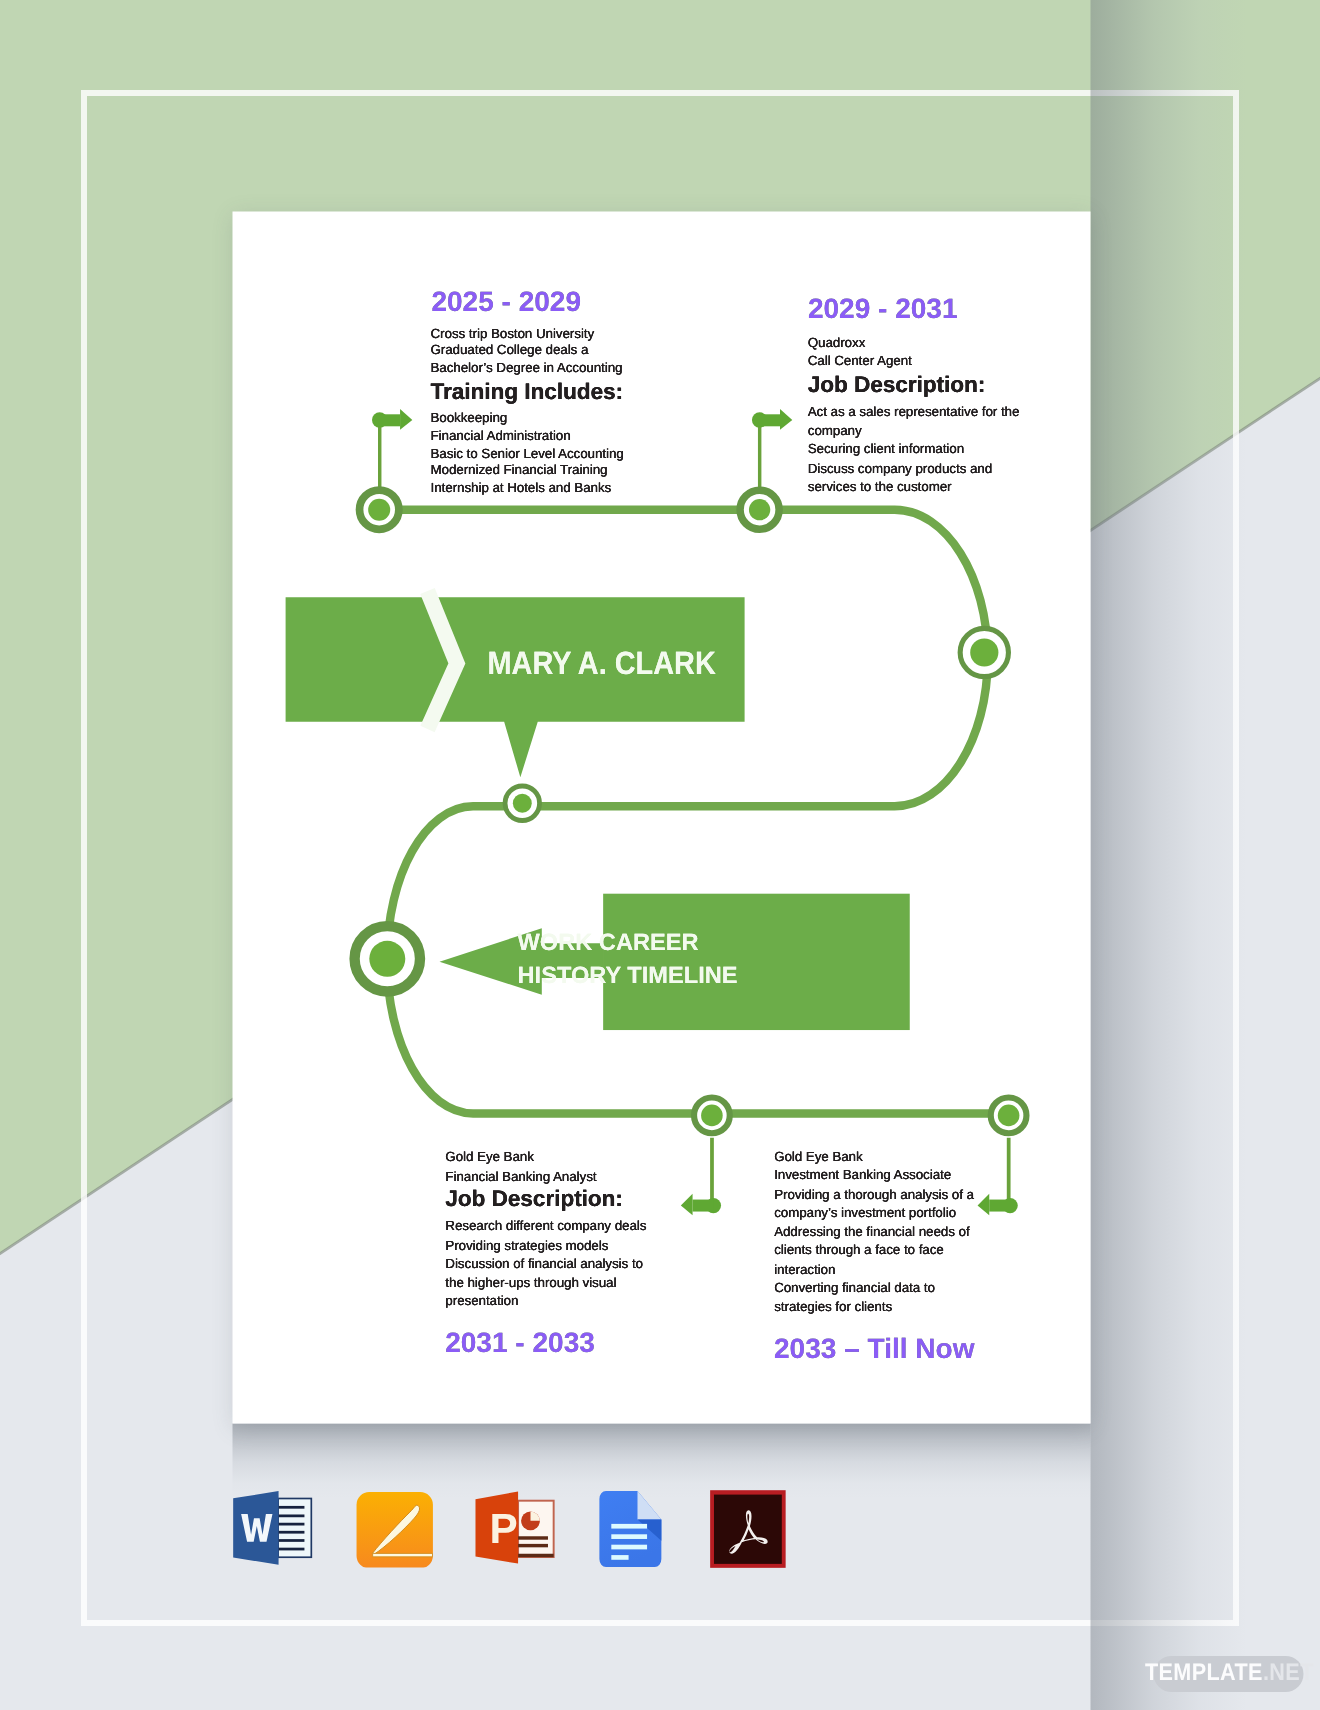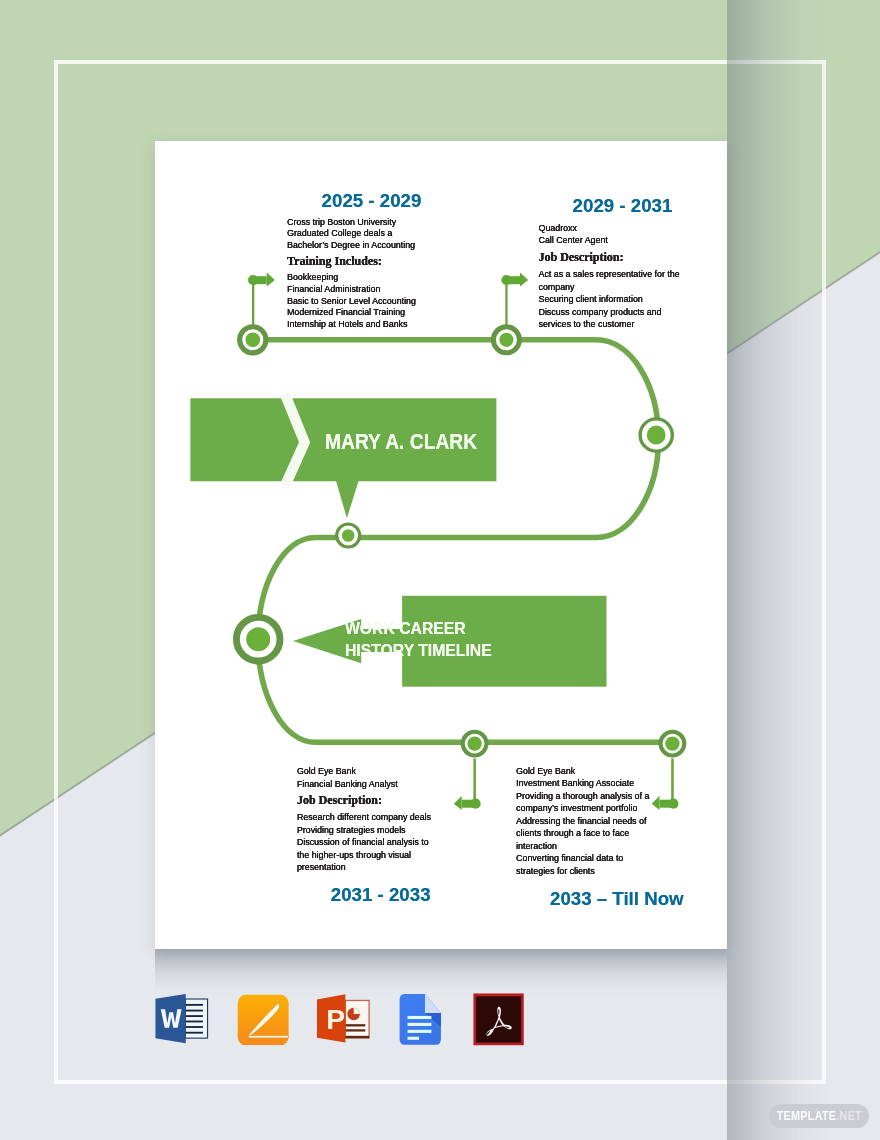--- a/index.html
+++ b/index.html
@@ -24,26 +24,26 @@
   .shadow-bottom{position:absolute;left:155px;top:948.6px;width:572px;height:50px;
      background:linear-gradient(to bottom, rgba(104,112,122,.46) 0px, rgba(124,132,142,.34) 12px,
         rgba(158,166,176,.20) 26px, rgba(196,202,210,.07) 40px, rgba(200,206,214,0) 50px);}
 
   
   .page{position:absolute;left:155px;top:141px;width:572px;height:808px;background:#fff;
         box-shadow:0 3px 14px rgba(80,90,100,.18);}
   .page-svg{position:absolute;left:0;top:0;width:572px;height:808px;overflow:visible;}
 
   
-  .tl-period{position:absolute;font-weight:bold;color:#0369a1;font-size:18.7px;
+  .tl-period{position:absolute;font-weight:bold;color:#8b5cf6;font-size:18.7px;
      letter-spacing:0;white-space:nowrap;line-height:1;
-     text-shadow:0 0 .35px #639644;margin-left:34px;}
+     text-shadow:0 0 .35px #639644;}
   .tl-body{position:absolute;color:#231f20;font-size:8.85px;line-height:12.1px;white-space:nowrap;
      text-shadow:0 0 .32px #231f20, .14px 0 .18px #231f20;}
-  .tl-body b{font-weight:bold;font-size:12px;font-family:Liberation Serif, serif;}
+  .tl-body b{font-weight:bold;font-size:15px;}
   .tl-body span{display:block;}
   .tl-body .gap{height:3.7px;}
   .tl-body.lh-wide{line-height:12.55px;}
   .tl-body.lh-wide .gap{height:3.6px;}
   .tl-body.lh-narrow{line-height:11.7px;}
   .tl-body.lh-narrow .gap{height:3.9px;}
   .tl-body.lh-med{line-height:12.45px;}
   .tl-body.lh-med .gap{height:4.1px;}
 
   .banner-name{position:absolute;left:169.8px;top:291.3px;
@@ -51,21 +51,21 @@
      text-shadow:0 0 .4px #f3faee;
      transform:scaleX(.895);transform-origin:left top;}
   .center-box-text{position:absolute;left:190px;top:477.0px;width:310px;text-align:left;
      color:#f3faee;font-size:15.75px;font-weight:bold;line-height:21.75px;
      text-shadow:0 0 .4px #f3faee;}
   .center-box-text span{display:block;white-space:nowrap;}
 
   
   .ficon{position:absolute;width:56px;height:56px;}
   .watermark{position:absolute;left:769.4px;top:1104px;width:99.4px;height:23.8px;
-     border-radius:12px;background:#c9ccd2;color:#fcfcfd;font-size:12px;font-weight:bold;
+     border-radius:12px;background:#c9ccd2;color:#fcfcfd;font-size:16px;font-weight:bold;
      letter-spacing:.3px;display:flex;align-items:center;justify-content:center;
      line-height:1;}
   .watermark .wm-inner{display:inline-block;transform:scaleX(.9);white-space:nowrap;}
   .watermark .wm-l{color:#e4e6ea;}
 </style>
 </head>
 <body>
 
 <div class="stage">
   <div class="bg-gray"></div>

